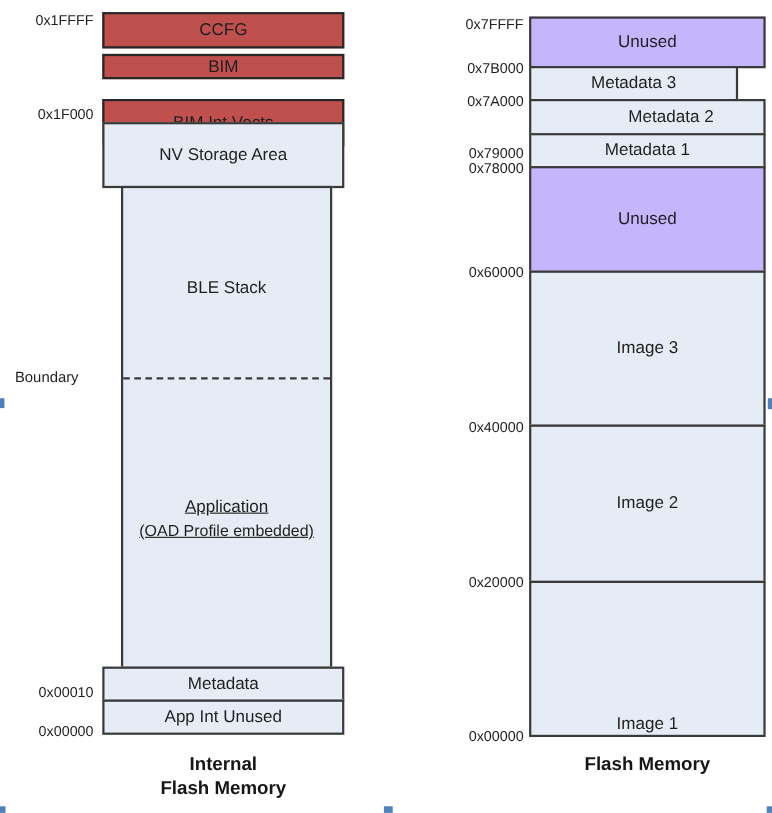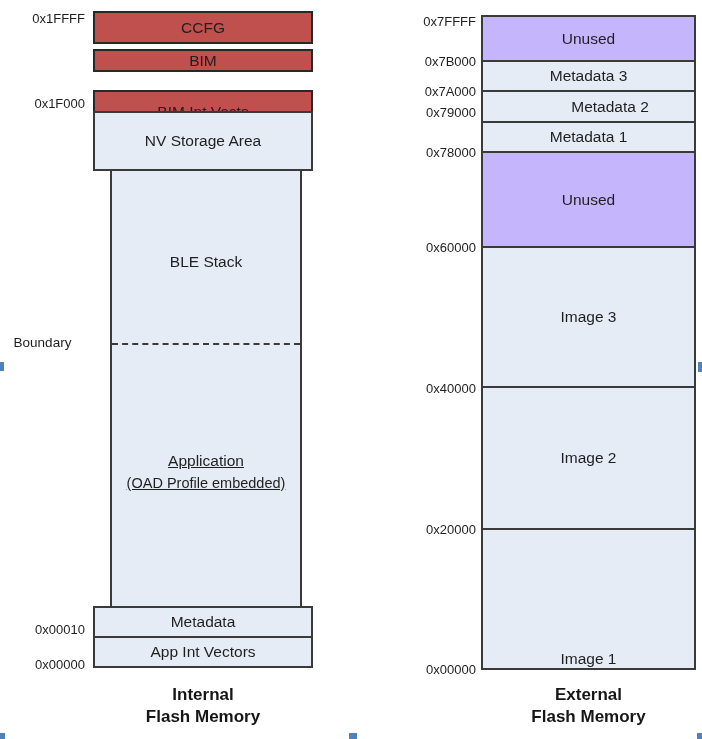--- a/index.html
+++ b/index.html
@@ -60,42 +60,42 @@
         <div>Application</div>
         <div class="sub-label">(OAD Profile embedded)</div>
       </div>
     </div>
 
     <div class="blk blue" style="left:93px; top:606px; width:220px; height:32px;">
       <span>Metadata</span>
     </div>
 
     <div class="blk blue" style="left:93px; top:636px; width:220px; height:32px;">
-      <span>App Int Vectors</span>
+      <span>App Int Unused</span>
     </div>
 
     <div class="addr" style="top:12px;">0x1FFFF</div>
     <div class="addr" style="top:97px;">0x1F000</div>
     <div class="addr" style="top:336px; font-size:13.5px;text-align:center;">Boundary</div>
     <div class="addr" style="top:623px;">0x00010</div>
     <div class="addr" style="top:658px;">0x00000</div>
 
     <div class="caption" style="left:93px; top:684px; width:220px;">
       <div>Internal</div>
       <div>Flash Memory</div>
     </div>
   </div>
 
   <div>
 
     <div class="blk white" style="left:481px; top:15px; width:215px; height:47px;">
       <span>Unused</span>
     </div>
 
-    <div class="blk blue" style="left:481px; top:60px; width:215px; height:32px;">
+    <div class="blk blue" style="left:481px; top:60px; width:190px; height:32px;">
       <span>Metadata 3</span>
     </div>
 
     <div class="blk blue" style="left:481px; top:90px; width:215px; height:33px;padding-left:43px;">
       <span>Metadata 2</span>
     </div>
 
     <div class="blk blue" style="left:481px; top:121px; width:215px; height:32px;">
       <span>Metadata 1</span>
     </div>
@@ -112,29 +112,28 @@
       <span>Image 2</span>
     </div>
 
     <div class="blk blue" style="left:481px; top:528px; width:215px; height:142px;align-items:flex-end;">
       <span>Image 1</span>
     </div>
 
     <div class="addr rcol" style="top:15px;">0x7FFFF</div>
     <div class="addr rcol" style="top:55px;">0x7B000</div>
     <div class="addr rcol" style="top:85px;">0x7A000</div>
-    <div class="addr rcol" style="top:106px;">0x79000</div>
+    <div class="addr rcol" style="top:133px;">0x79000</div>
     <div class="addr rcol" style="top:146px;">0x78000</div>
     <div class="addr rcol" style="top:241px;">0x60000</div>
     <div class="addr rcol" style="top:382px;">0x40000</div>
     <div class="addr rcol" style="top:523px;">0x20000</div>
     <div class="addr rcol" style="top:663px;">0x00000</div>
 
     <div class="caption" style="left:481px; top:684px; width:215px;">
-      <div>External</div>
       <div>Flash Memory</div>
     </div>
   </div>
 
   <div class="handle" style="left:0; top:362px; width:4px; height:9px;"></div>
   <div class="handle" style="left:698px; top:362px; width:4px; height:10px;"></div>
   <div class="handle" style="left:0; top:733px; width:5px; height:6px;"></div>
   <div class="handle" style="left:349px; top:733px; width:8px; height:6px;"></div>
   <div class="handle" style="left:697px; top:733px; width:5px; height:6px;"></div>
 

